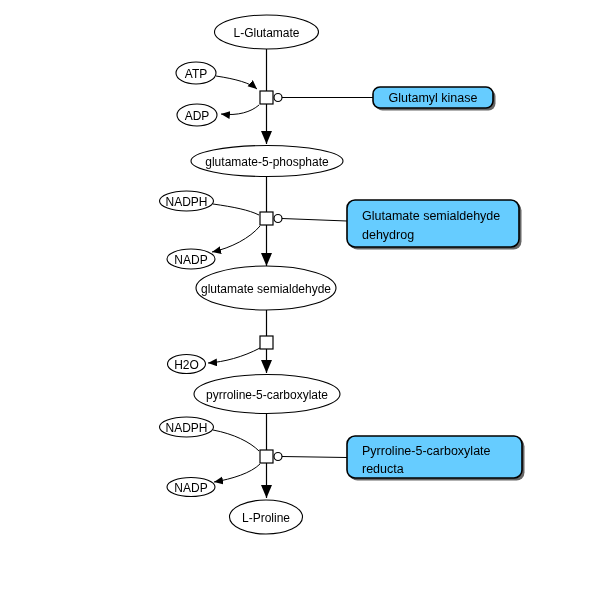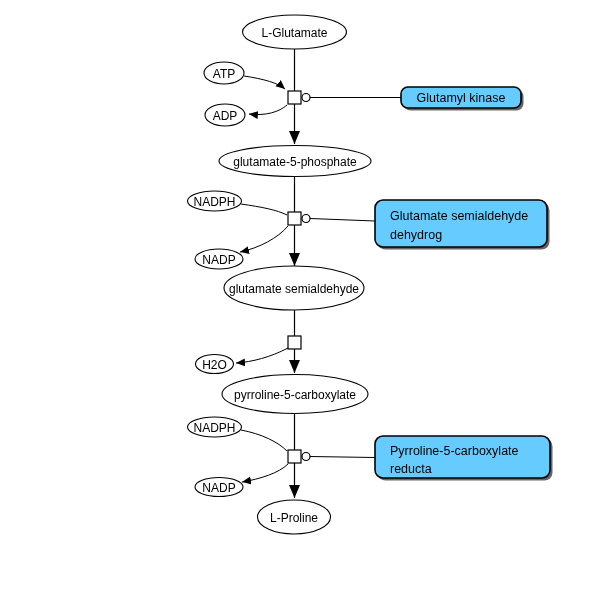--- a/index.html
+++ b/index.html
@@ -4,21 +4,21 @@
 <style>
   html, body {
     margin: 0;
     padding: 0;
     background: #FFFFFF;
     width: 600px;
     height: 600px;
     overflow: hidden;
     font-family: "Liberation Sans", "DejaVu Sans", sans-serif;
   }
-  .canvas-wrap { position: relative; width: 536px; height: 600px; padding-left: 28px; }
+  .canvas-wrap { position: relative; width: 536px; height: 600px; }
   svg { display: block; }
   .node-label {
     font-family: "Liberation Sans", "DejaVu Sans", sans-serif;
     font-size: 12px;
     fill: #000000;
   }
   .enzyme-label {
     font-family: "Liberation Sans", "DejaVu Sans", sans-serif;
     font-size: 12.5px;
     fill: #000000;

